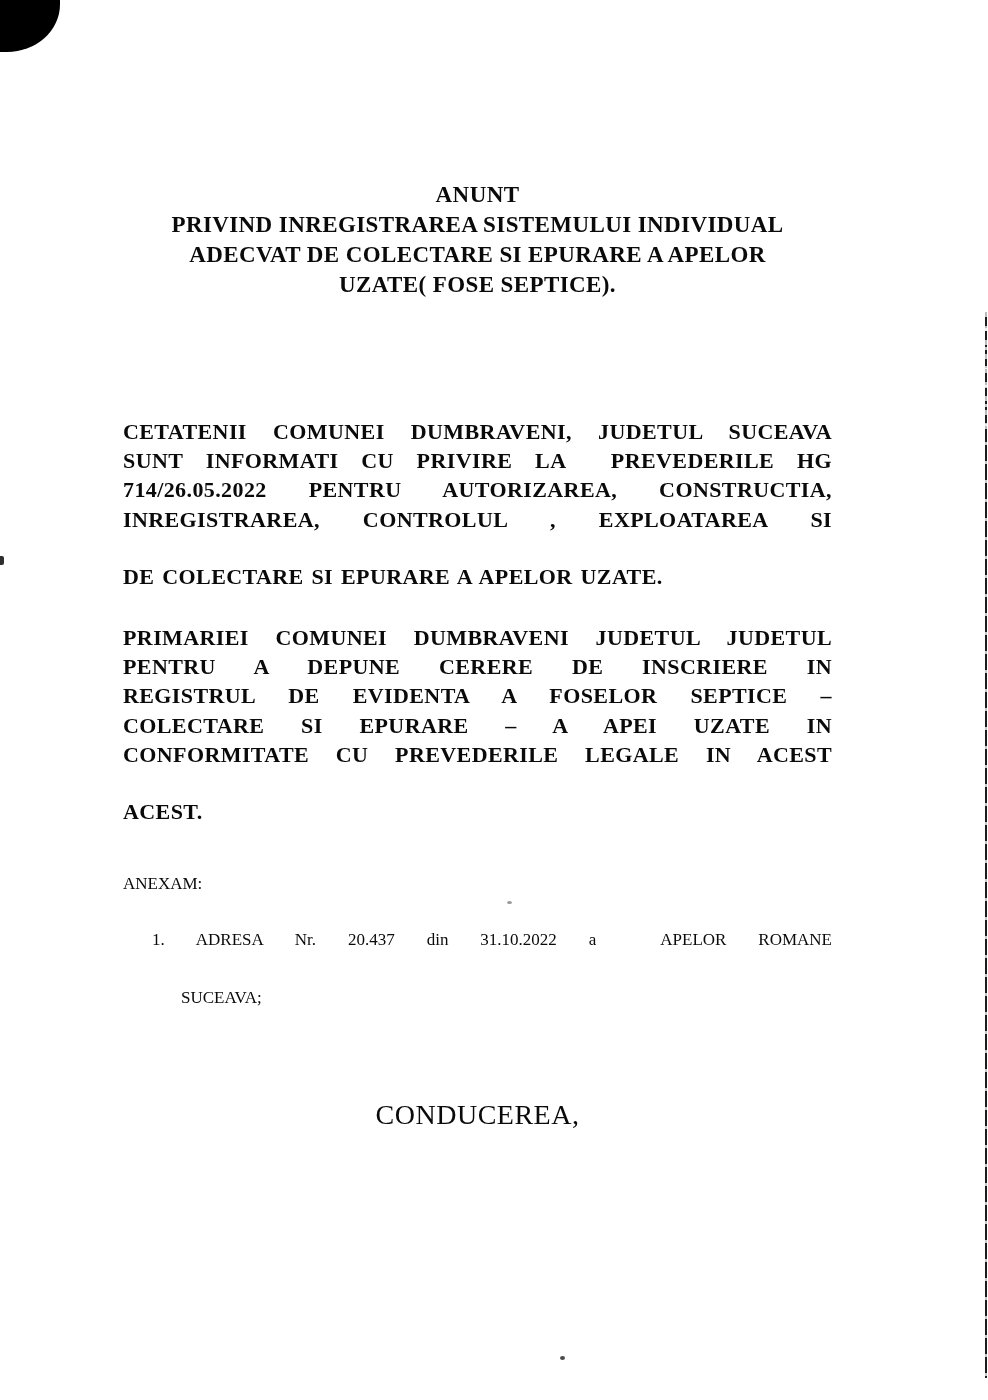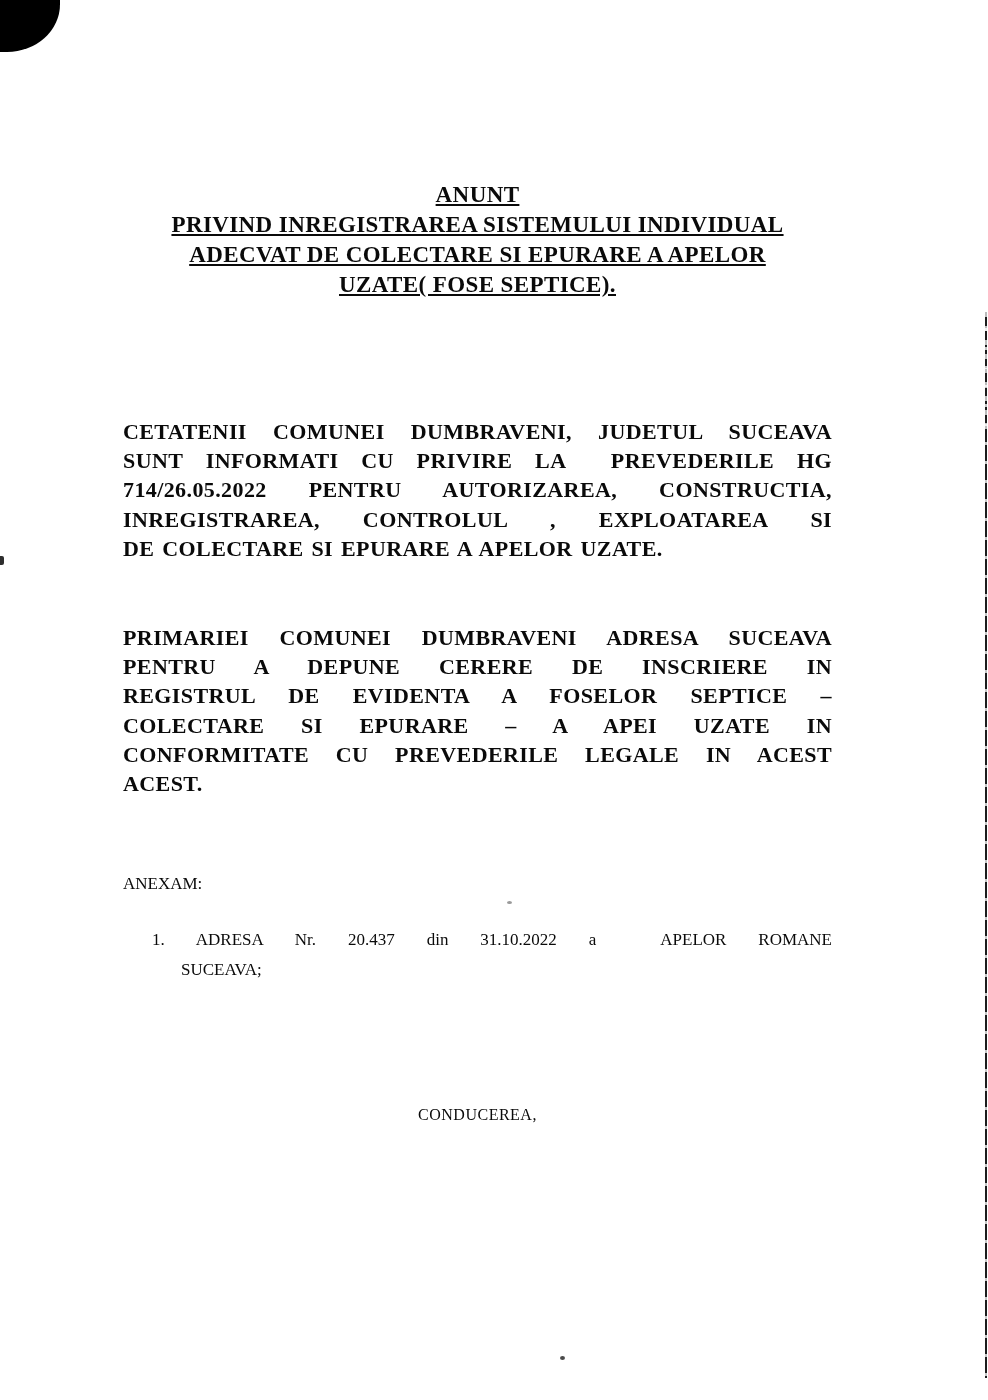--- a/index.html
+++ b/index.html
@@ -78,21 +78,20 @@
   #title-block {
     position: absolute;
     top: 180px;
     left: 0;
     width: 709px;
     text-align: center;
     font-weight: 700;
     font-size: 23px;
     line-height: 30px;
     letter-spacing: 0.4px;
-    text-decoration: underline;
   }
 
   .para {
     position: absolute;
     left: 0;
     width: 709px;
     font-weight: 700;
     font-size: 22px;
     line-height: 29.2px;
     letter-spacing: 0.4px;
@@ -101,20 +100,21 @@
   #paragraph-1 { top: 417px; }
   #paragraph-2 { top: 623px; }
 
   .jline {
     text-align: justify;
     text-align-last: justify;
   }
   .jline-last {
     text-align: center;
     text-align-last: left;
+    margin-top: 28px;
   }
 
   #annex-heading {
     position: absolute;
     top: 869px;
     left: 0;
     font-size: 17px;
     line-height: 30px;
   }
 
@@ -127,21 +127,21 @@
     line-height: 30px;
   }
   #annex-list .cont-line { padding-left: 29px; }
 
   #signature {
     position: absolute;
     top: 1100px;
     left: 0;
     width: 709px;
     text-align: center;
-    font-size: 16px;
+    font-size: 28px;
     line-height: 30px;
     letter-spacing: 0.5px;
   }
 </style>
 </head>
 <body>
 
 <div id="page">
 
   <div id="corner-artifact"></div>
@@ -162,21 +162,21 @@
 
     <div id="paragraph-1" class="para">
       <div class="jline">CETATENII COMUNEI DUMBRAVENI, JUDETUL SUCEAVA</div>
       <div class="jline">SUNT INFORMATI CU PRIVIRE LA &nbsp;PREVEDERILE HG</div>
       <div class="jline">714/26.05.2022 PENTRU AUTORIZAREA, CONSTRUCTIA,</div>
       <div class="jline">INREGISTRAREA, CONTROLUL , EXPLOATAREA SI</div>
       <div class="jline jline-last">DE COLECTARE SI EPURARE A APELOR UZATE.</div>
     </div>
 
     <div id="paragraph-2" class="para">
-      <div class="jline">PRIMARIEI COMUNEI DUMBRAVENI ADRESA SUCEAVA</div>
+      <div class="jline">PRIMARIEI COMUNEI DUMBRAVENI JUDETUL JUDETUL</div>
       <div class="jline">PENTRU A DEPUNE CERERE DE INSCRIERE IN</div>
       <div class="jline">REGISTRUL DE EVIDENTA A FOSELOR SEPTICE –</div>
       <div class="jline">COLECTARE SI EPURARE – A APEI UZATE IN</div>
       <div class="jline">CONFORMITATE CU PREVEDERILE LEGALE IN ACEST</div>
       <div class="jline jline-last">ACEST.</div>
     </div>
 
     <div id="annex-heading">ANEXAM:</div>
 
     <div id="annex-list">

